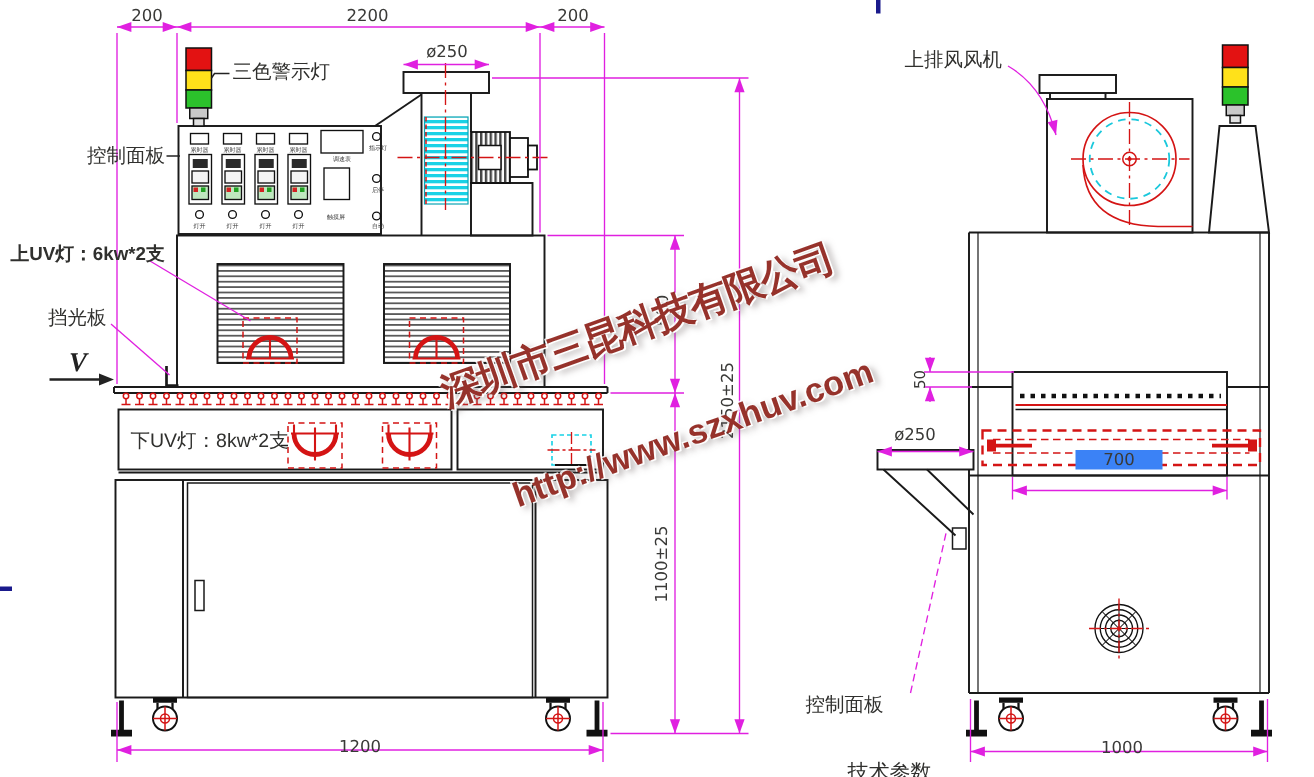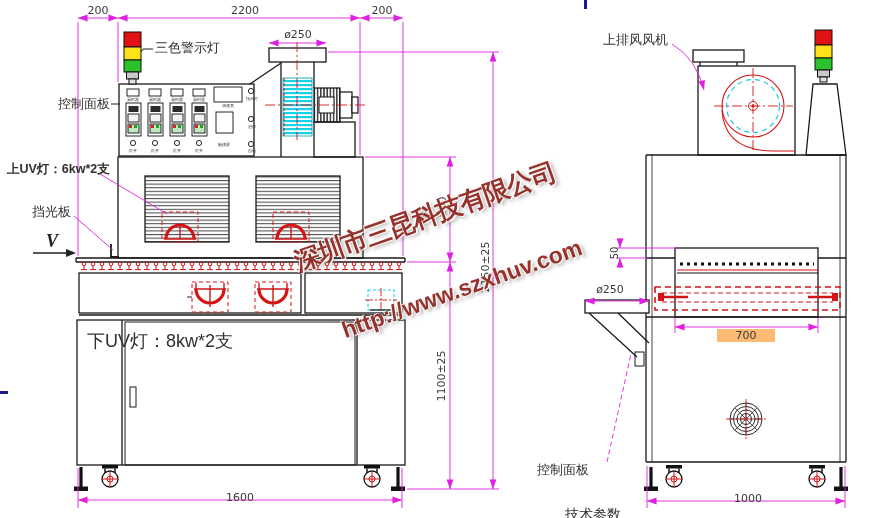--- a/index.html
+++ b/index.html
@@ -325,37 +325,37 @@
   <path d="M33,253 H66" stroke-width="1.6"></path>
 </g>
 <polygon points="66,249 76,253 66,257" fill="#222"></polygon>
 
 </svg>
 
 <div class="lb dim" style="left:78px;top:4px;width:40px;">200</div>
 <div class="lb dim" style="left:205px;top:4px;width:80px;">2200</div>
 <div class="lb dim" style="left:361px;top:4px;width:42px;">200</div>
 <div class="lb dim" style="left:272px;top:28px;width:52px;">ø250</div>
-<div class="lb dim" style="left:210px;top:491px;width:60px;">1600</div>
+<div class="lb dim" style="left:210px;top:491px;width:60px;">1200</div>
 <div class="lb dim vdim" style="left:442px;top:207px;">500</div>
 <div class="lb dim vdim" style="left:441px;top:376px;">1100±25</div>
 <div class="lb dim vdim" style="left:485px;top:267px;">2150±25</div>
 
 <div class="lb" style="left:155px;top:41px;">三色警示灯</div>
 <div class="lb" style="left:58px;top:97px;">控制面板</div>
 <div class="lb" style="left:7px;top:163px;font-size:12.5px;font-weight:bold;">上UV灯：6kw*2支</div>
 <div class="lb" style="left:32px;top:205px;">挡光板</div>
 <div class="lb vmark" style="left:46px;top:231px;">V</div>
-<div class="lb" style="left:87px;top:287px;font-size:18px;margin-top:45px;">下UV灯：8kw*2支</div>
+<div class="lb" style="left:87px;top:287px;font-size:13px;">下UV灯：8kw*2支</div>
 
 <div class="lb" style="left:603px;top:33px;">上排风风机</div>
 <div class="lb" style="left:537px;top:463px;">控制面板</div>
 <div class="lb dim" style="left:584px;top:283px;width:52px;">ø250</div>
 <div class="lb dim vdim" style="left:614px;top:253px;font-size:10px;">50</div>
-<div class="lb dim" style="left:717px;top:329px;width:58px;background:#fdba74;text-align:center;">700</div>
+<div class="lb dim" style="left:717px;top:300px;width:58px;background:#3b82f6;text-align:center;">700</div>
 <div class="lb dim" style="left:716px;top:492px;width:64px;text-align:center;">1000</div>
 
 <div class="lb" style="left:565px;top:507px;font-size:14px;">技术参数</div>
 
 <div class="wm" style="left:425px;top:217px;font-size:26px;letter-spacing:-1px;">深圳市三昆科技有限公司</div>
 <div class="wm" style="left:462px;top:289px;font-size:23px;">http://www.szxhuv.com</div>
 
 <div class="artifact" style="left:584px;top:0;width:3px;height:9px;"></div>
 <div class="artifact" style="left:0;top:391px;width:8px;height:3px;"></div>
 

